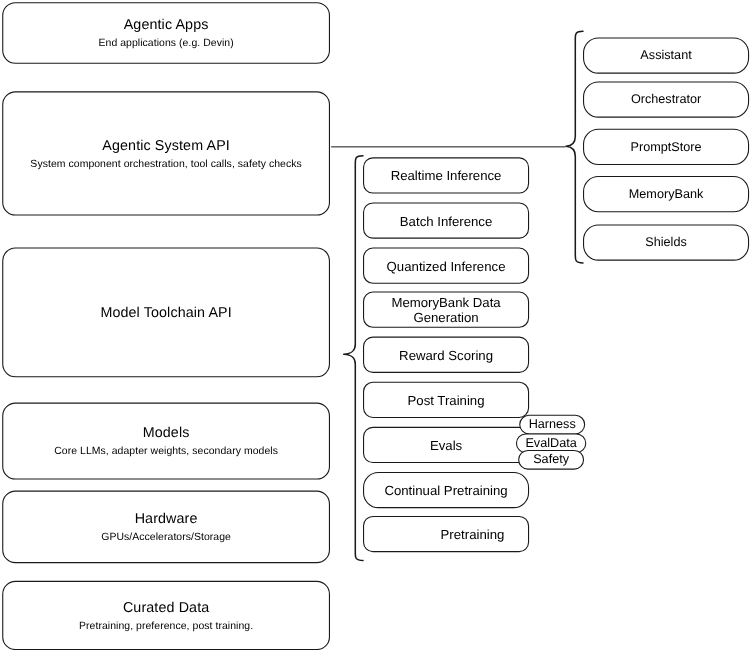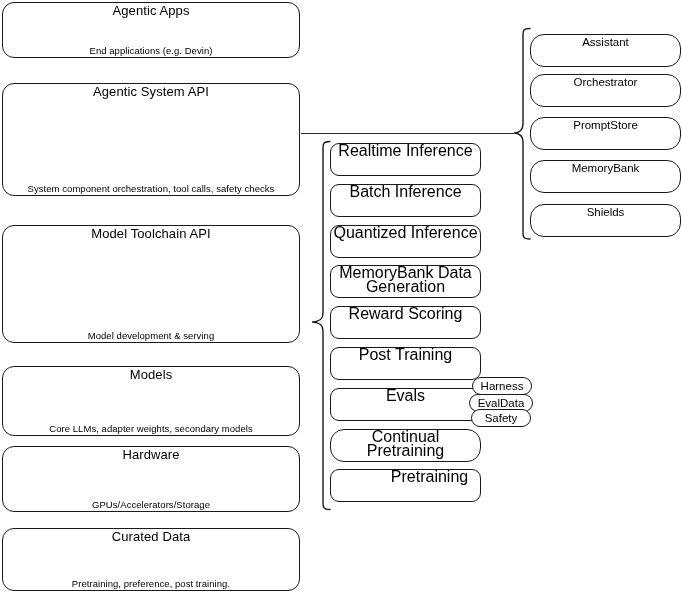--- a/index.html
+++ b/index.html
@@ -23,21 +23,21 @@
   
   .box {
     position: absolute;
     box-sizing: border-box;
     background: #ffffff;
     border: 1px solid #1a1a1a;
     border-radius: 10px;
     display: flex;
     flex-direction: column;
     align-items: center;
-    justify-content: space-between;
+    justify-content: center;
     text-align: center;
     color: #000000;
   }
 
   
   .layer-box {
     left: 2px;
     width: 298px;
     border-radius: 12px;
   }
@@ -55,21 +55,21 @@
     color: #000;
   }
   .layer-box.with-sub .layer-title { margin-top: 0; }
 
   
   .mid-box {
     left: 330px;
     width: 151px;
     height: 33px;
     border-radius: 9px;
-    font-size: 16px;
+    font-size: 12px;
     line-height: 14px;
   }
 
   
   .right-box {
     left: 530px;
     width: 151px;
     height: 33px;
     border-radius: 14px;
     font-size: 11.5px;
@@ -115,21 +115,20 @@
     <div class="layer-sub">End applications (e.g. Devin)</div>
   </div>
 
   <div class="box layer-box with-sub" style="top:83px;height:113px;">
     <div class="layer-title">Agentic System API</div>
     <div class="layer-sub">System component orchestration, tool calls, safety checks</div>
   </div>
 
   <div class="box layer-box with-sub" style="top:225px;height:118px;">
     <div class="layer-title">Model Toolchain API</div>
-    <div class="layer-sub">Model development &amp; serving</div>
   </div>
 
   <div class="box layer-box with-sub" style="top:366px;height:70px;">
     <div class="layer-title">Models</div>
     <div class="layer-sub">Core LLMs, adapter weights, secondary models</div>
   </div>
 
   <div class="box layer-box with-sub" style="top:446px;height:66px;">
     <div class="layer-title">Hardware</div>
     <div class="layer-sub">GPUs/Accelerators/Storage</div>

